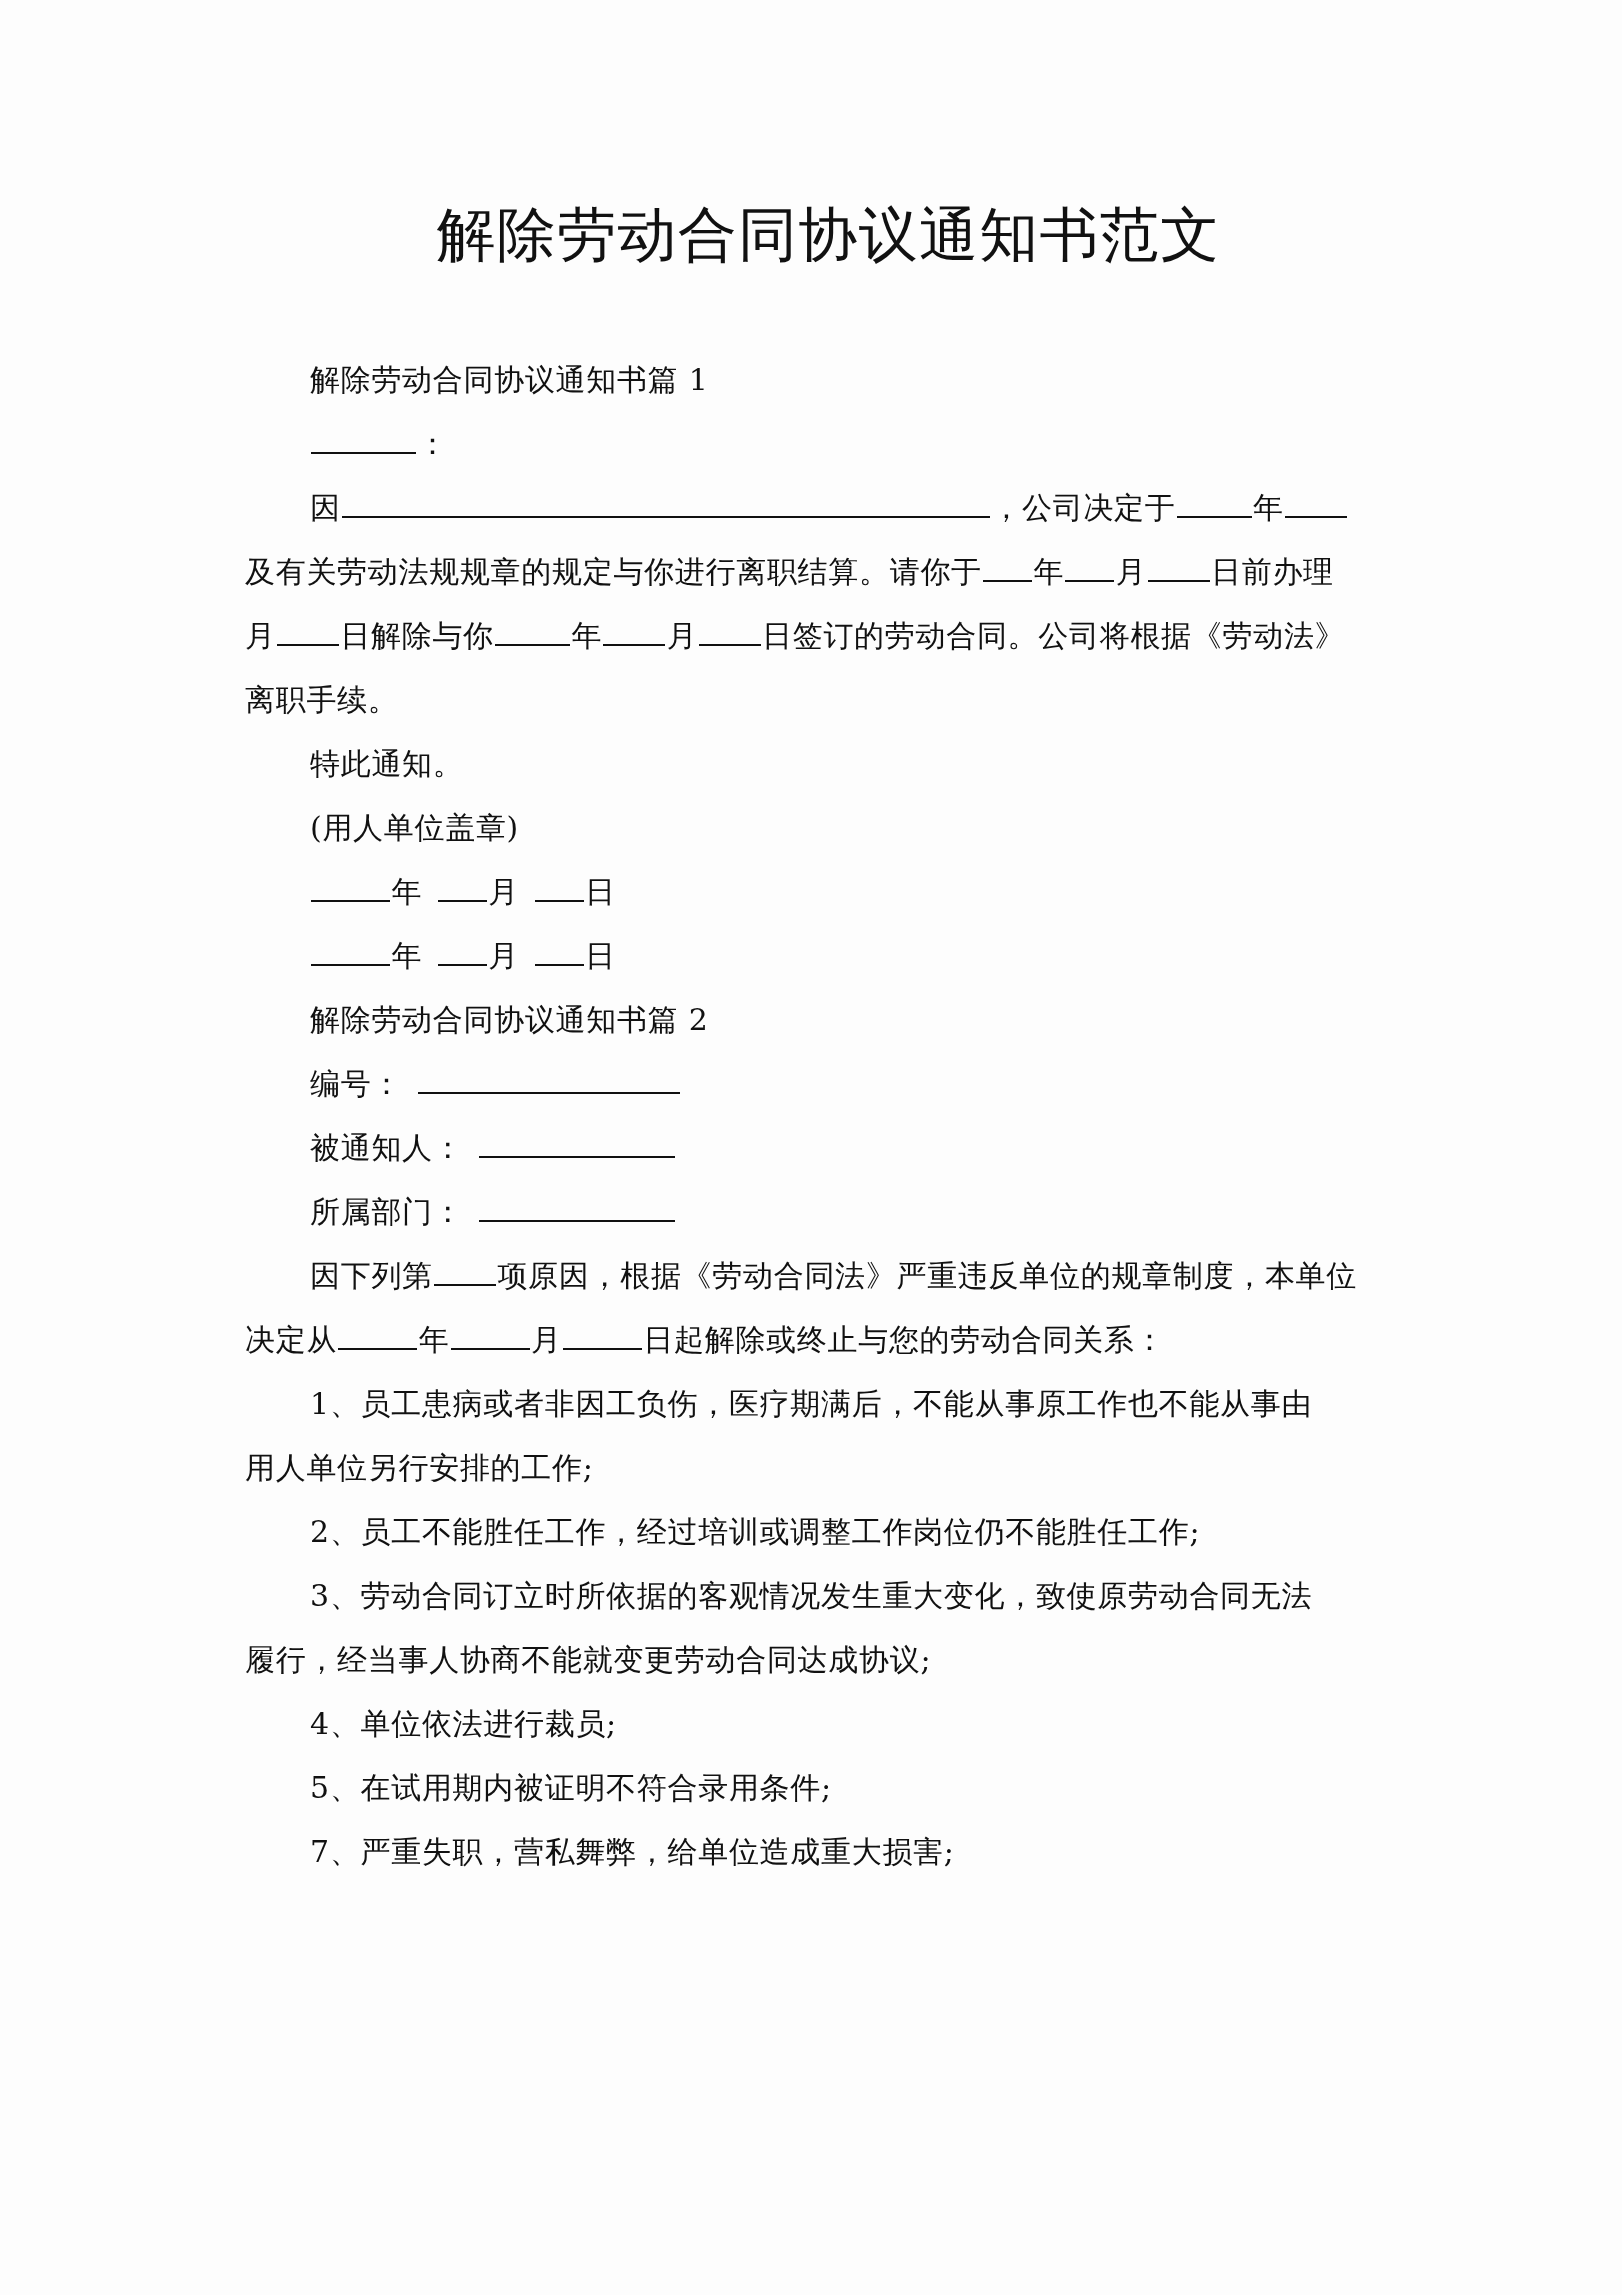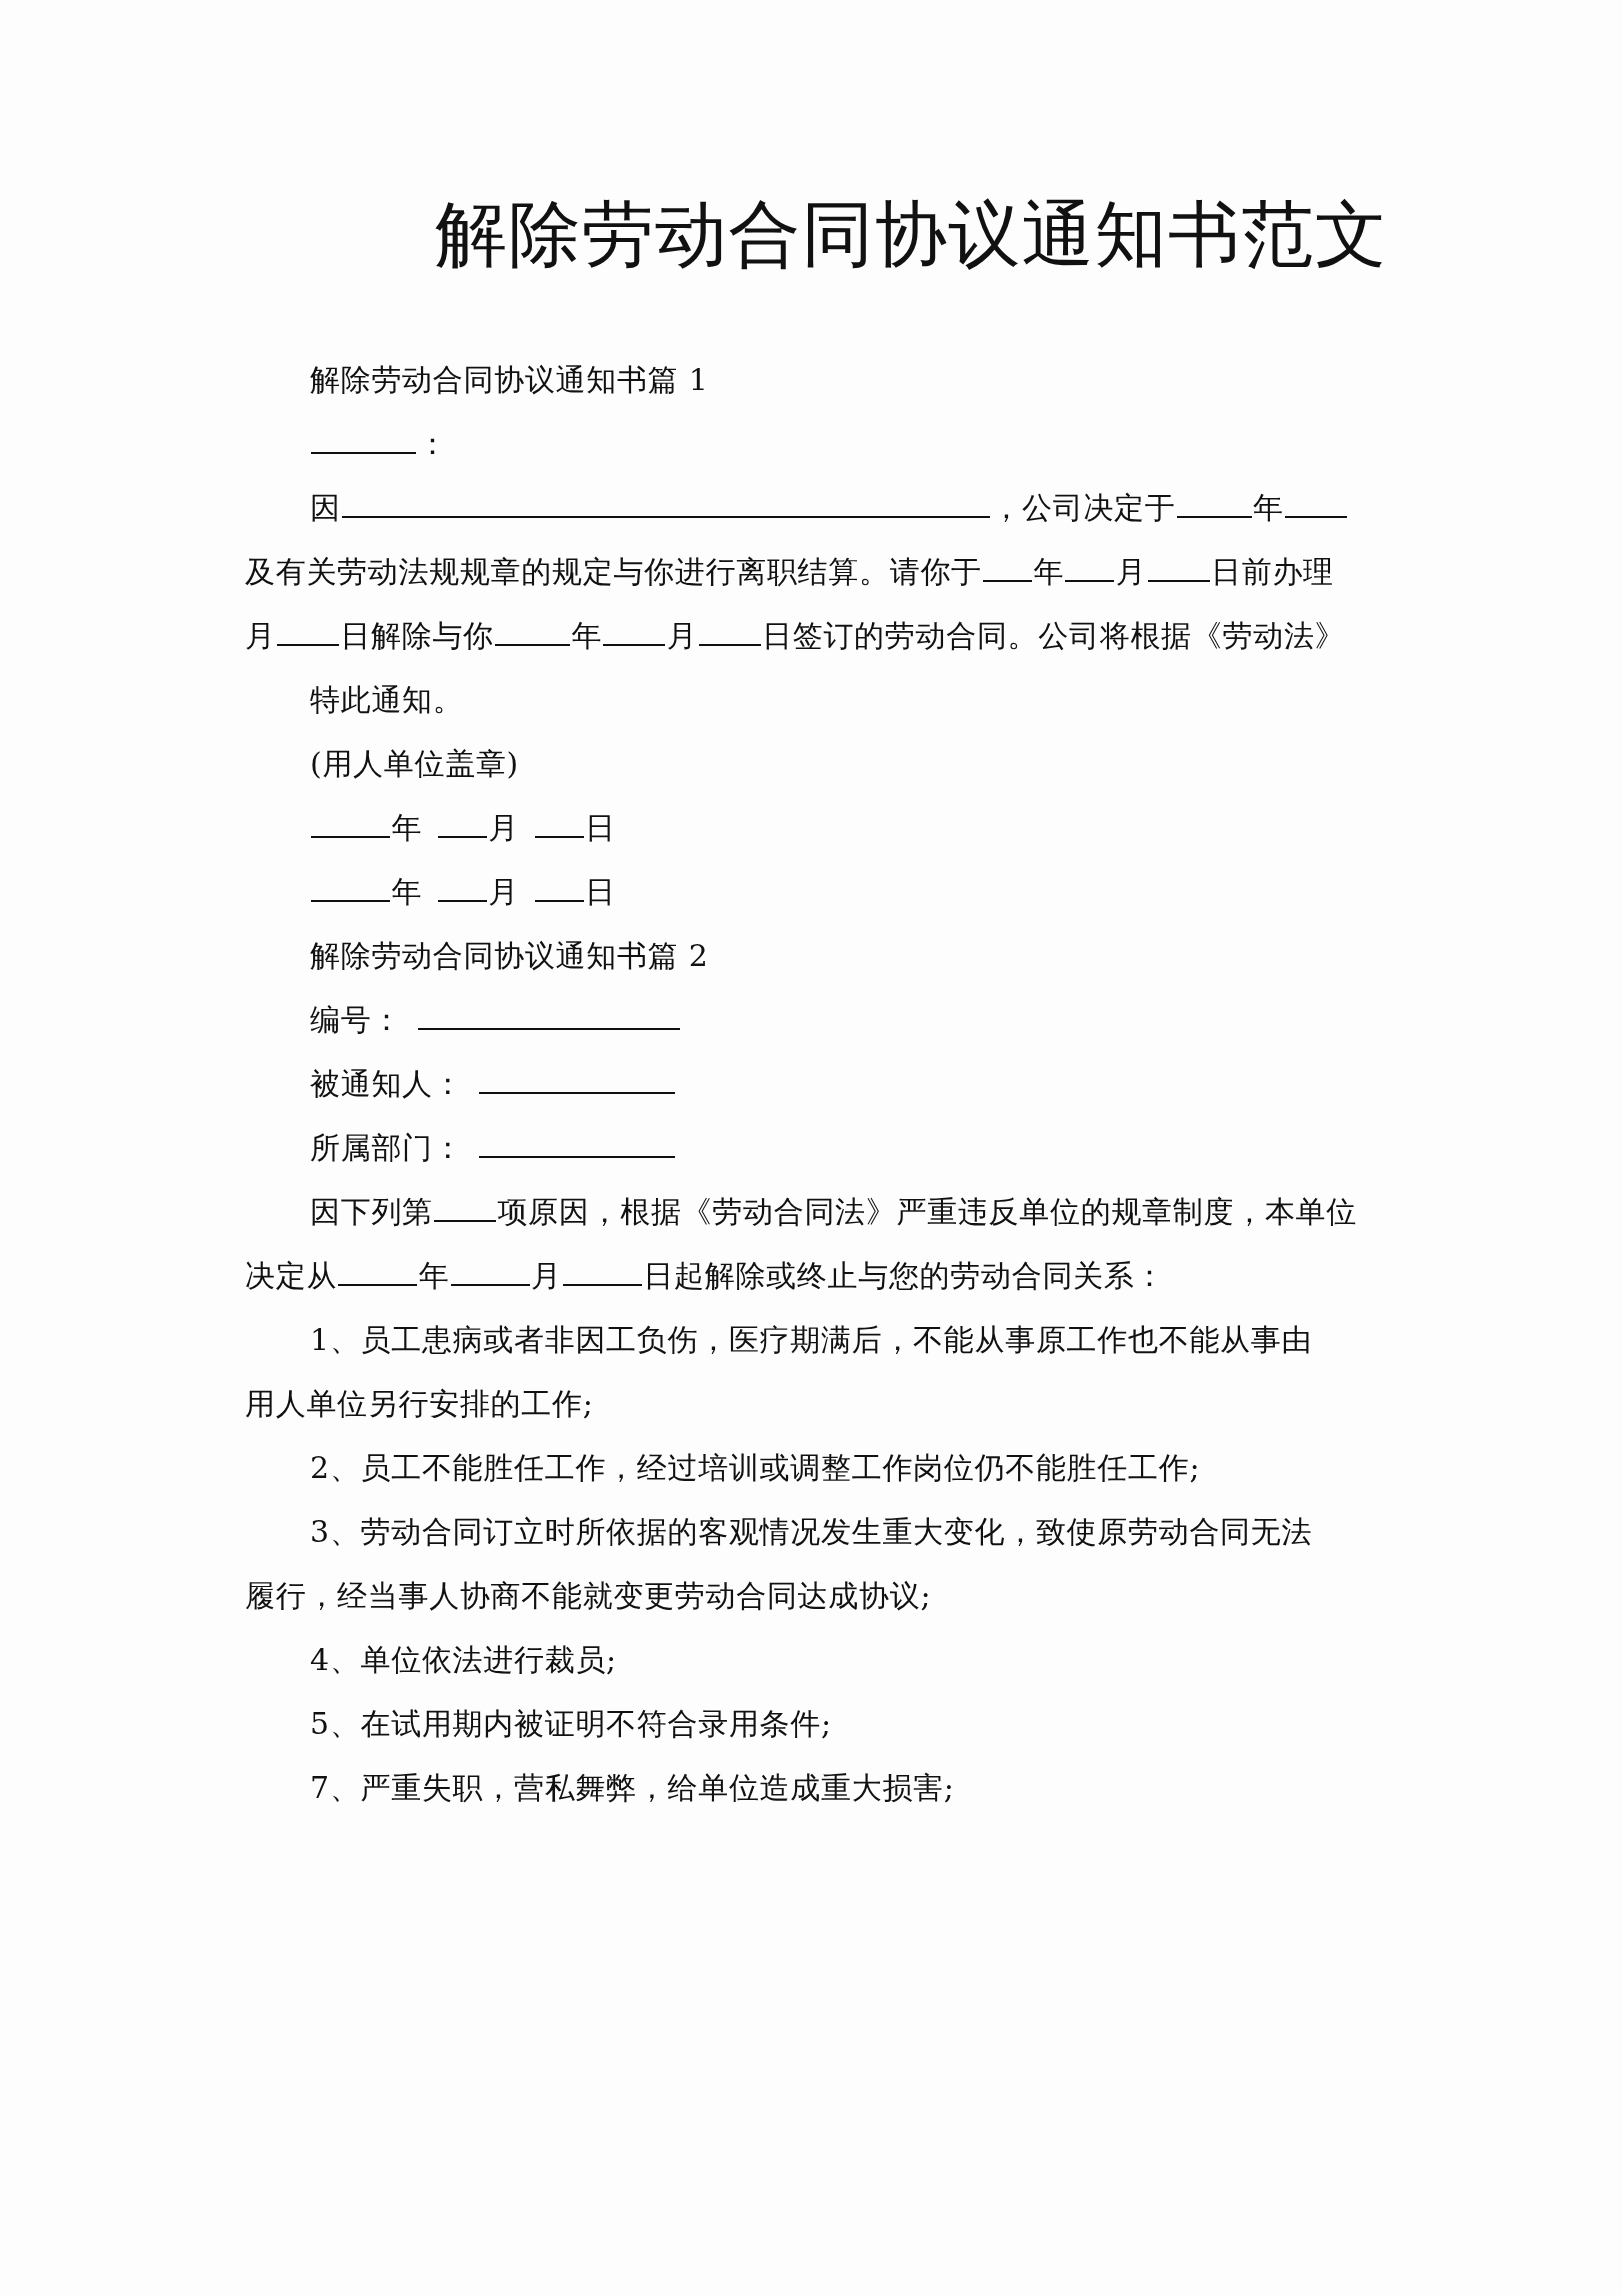--- a/index.html
+++ b/index.html
@@ -16,25 +16,25 @@
       color: #111111;
     }
     .page {
       position: absolute;
       left: 245px;
       top: 0;
       width: 1135px;
     }
     .title {
       position: absolute;
-      left: 8px;
+      left: 16px;
       width: 1135px;
       top: 195px;
-      text-align: right;
-      font-size: 72px;
+      text-align: center;
+      font-size: 59px;
       line-height: 79px;
       letter-spacing: 1.3px;
       font-weight: normal;
       margin: 0;
     }
     .body {
       position: absolute;
       left: 0;
       top: 348px;
       width: 1135px;
@@ -80,20 +80,23 @@
     </div>
     <div class="line indent">
       <span>因</span><span class="blank w990"></span><span>，公司决定于</span><span class="blank w115"></span><span>年</span><span class="blank w95"></span>
     </div>
     <div class="line">
       <span>及有关劳动法规规章的规定与你进行离职结算。请你于</span><span class="blank w75"></span><span>年</span><span class="blank w75"></span><span>月</span><span class="blank w95"></span><span>日前办理</span>
     </div>
     <div class="line">
       <span>月</span><span class="blank w95"></span><span>日解除与你</span><span class="blank w115"></span><span>年</span><span class="blank w95"></span><span>月</span><span class="blank w95"></span><span>日签订的劳动合同。公司将根据《劳动法》</span>
     </div>
+    <div class="line">
+      <span>离职手续。</span>
+    </div>
     <div class="line indent">
       <span>特此通知。</span>
     </div>
     <div class="line indent">
       <span>(用人单位盖章)</span>
     </div>
     <div class="line indent">
       <span class="blank w120"></span><span>年</span><span class="gap"></span><span class="blank w75"></span><span>月</span><span class="gap"></span><span class="blank w75"></span><span>日</span>
     </div>
     <div class="line indent">

